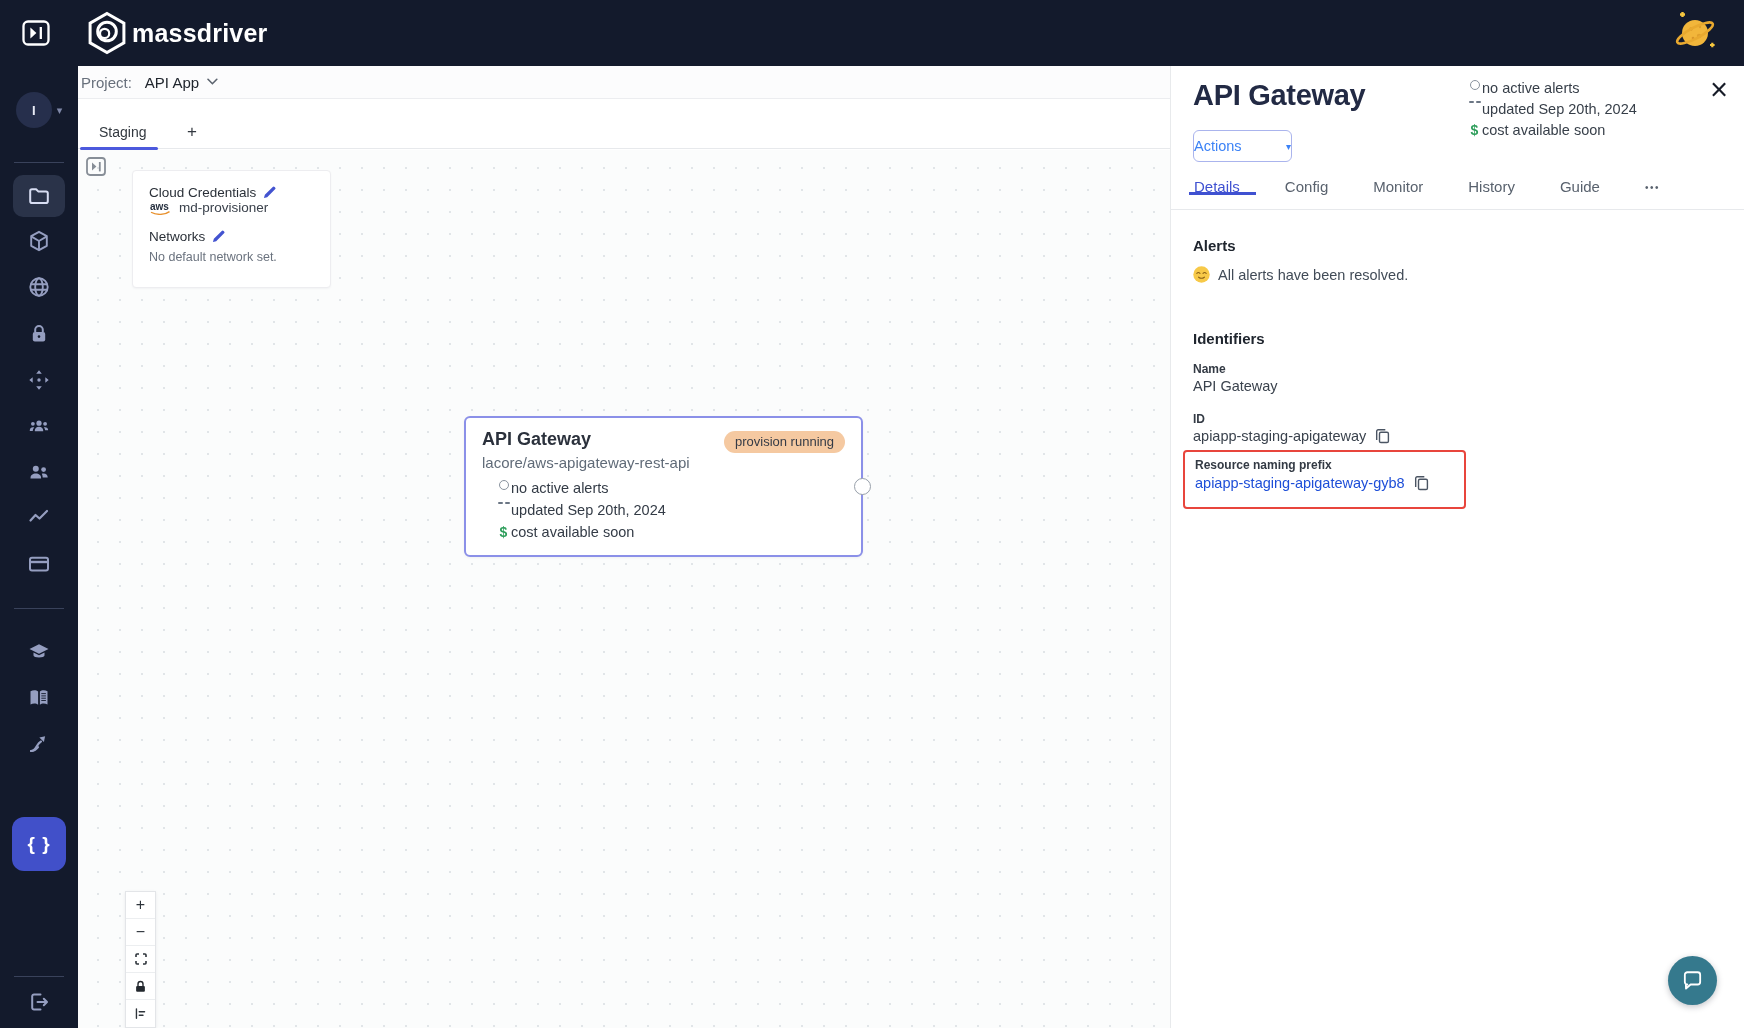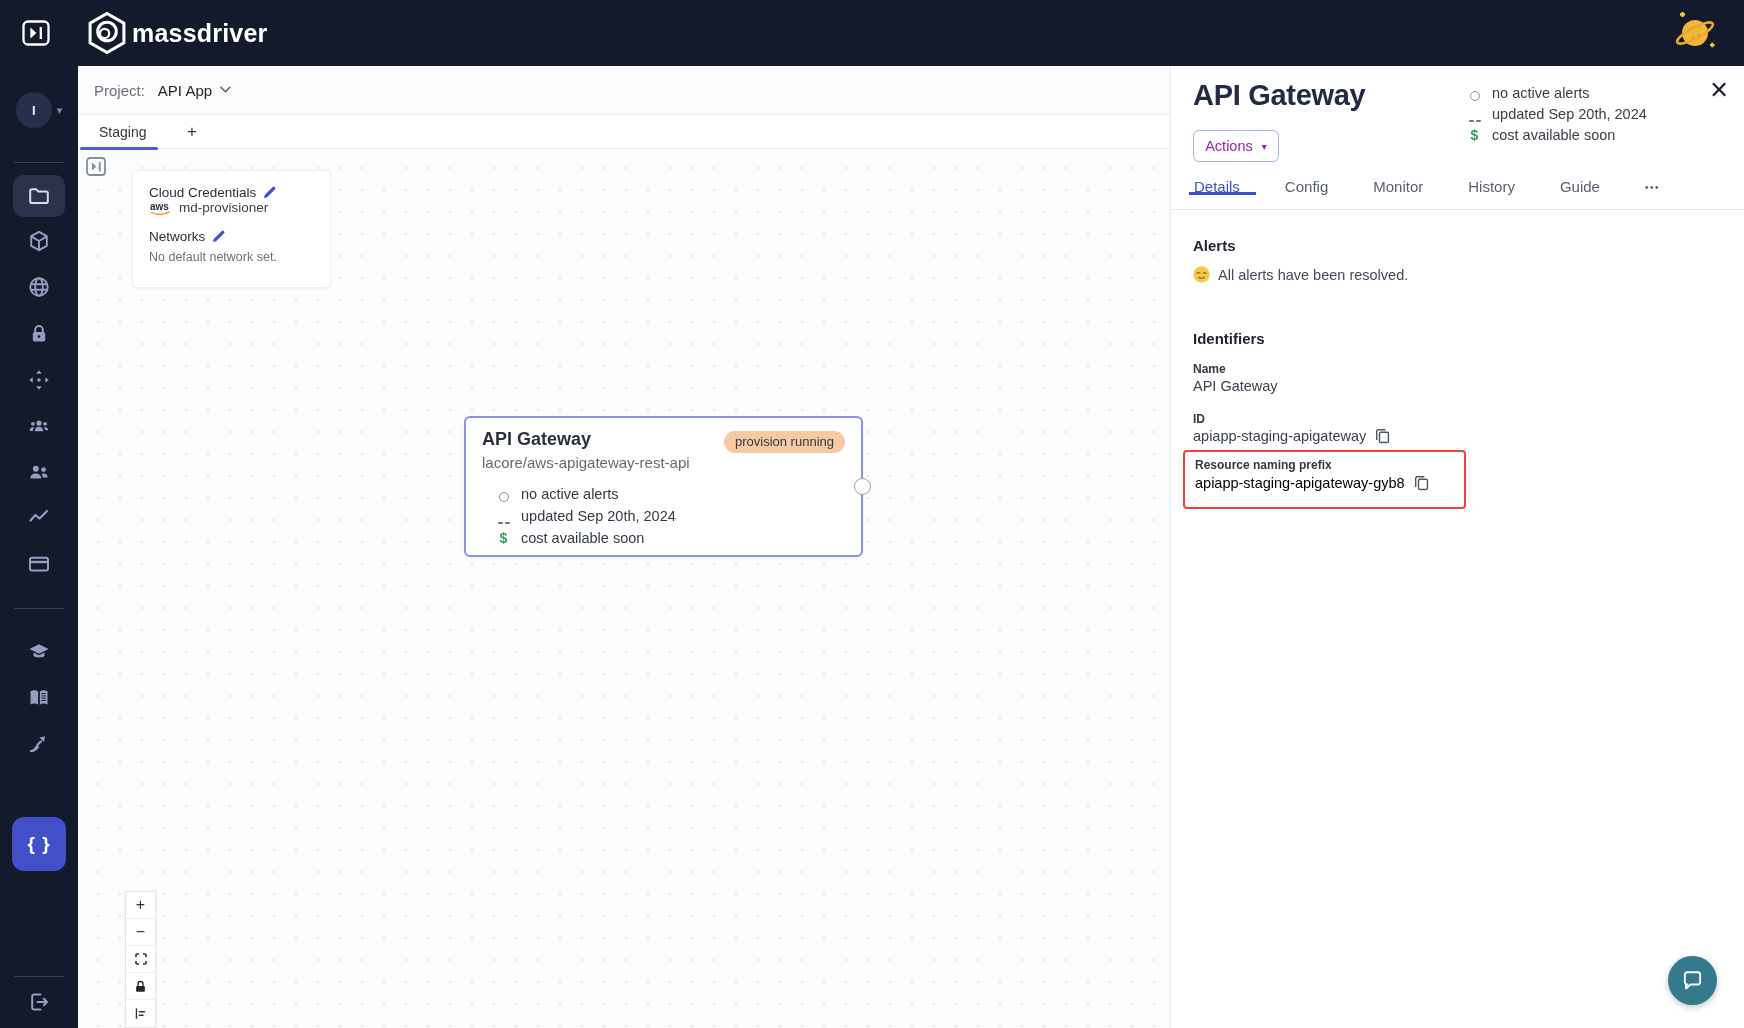--- a/index.html
+++ b/index.html
@@ -19,21 +19,21 @@
   .avatar { width:36px; height:36px; border-radius:50%; background:#262f4c; color:#e8ebf5; font-size:13px; font-weight:700; display:flex; align-items:center; justify-content:center; }
   .avatar-caret { color:#7f88a8; font-size:11px; }
   .side-sep { position:absolute; left:14px; right:14px; height:1px; background:#39425b; }
   .s-item { position:absolute; left:13px; width:52px; height:40px; display:flex; align-items:center; justify-content:center; color:#959ec0; cursor:pointer; border-radius:10px; }
   .s-item.active { background:#2a3349; color:#d7ddf2; height:42px; }
   .s-item svg { display:block; }
   .code-btn { position:absolute; left:12px; top:751px; width:54px; height:54px; border-radius:12px; background:#4150c9; color:#fff; display:flex; align-items:center; justify-content:center; font-size:19px; font-weight:700; letter-spacing:1px; cursor:pointer; }
 
   
   .main { position:absolute; left:78px; top:66px; width:1092px; height:962px; background:#fff; }
-  .proj-header { position:absolute; top:0; left:0; right:0; height:49px; background:#fcfcfd; border-bottom:1px solid #ecedf0; display:flex; align-items:center; padding-left:16px; }
+  .proj-header { position:absolute; top:0; left:0; right:0; height:33px; background:#fcfcfd; border-bottom:1px solid #ecedf0; display:flex; align-items:center; padding-left:3px; }
   .proj-label { color:#68707c; font-size:15px; }
   .proj-name { color:#21262e; font-size:15px; font-weight:500; margin-left:13px; cursor:pointer; display:flex; align-items:center; gap:8px; }
   .tabstrip { position:absolute; top:49px; left:0; right:0; height:34px; border-bottom:1px solid #e7e9ec; background:#fff; }
   .env-tab { position:absolute; left:0; top:0; height:34px; display:flex; align-items:center; padding-left:21px; font-size:14px; color:#32383f; cursor:pointer; }
   .env-underline { position:absolute; left:2px; bottom:-1px; width:78px; height:3px; background:#4c59dd; border-radius:2px; }
   .add-tab { position:absolute; left:100px; top:0; height:34px; width:28px; display:flex; align-items:center; justify-content:center; font-size:17px; color:#32383f; cursor:pointer; }
 
   .canvas { position:absolute; top:84px; left:0; right:0; bottom:0; background:#fbfcfc;
             background-image:radial-gradient(circle, #e1e5e8 1.3px, transparent 1.4px);
             background-size:22px 22px; background-position:9px 7px; }
@@ -44,55 +44,55 @@
   .cred-title { font-size:13.5px; color:#2a3038; font-weight:500; }
   .cred-val { font-size:13.5px; color:#3a414b; }
   .cred-empty { font-size:12.5px; color:#6a727e; margin-top:6px; }
   .mt5 { } .mt13 { margin-top:14px; }
 
   .node { position:absolute; left:386px; top:266px; width:399px; height:141px; background:#fff; border:2px solid #8b90e8; border-radius:6px; padding:11px 16px; box-shadow:0 1px 3px rgba(20,25,40,.05); cursor:pointer; }
   .node-title { font-size:18px; font-weight:700; color:#2b313c; }
   .node-badge { position:absolute; right:16px; top:13px; background:#f5c9a1; color:#353b46; font-size:13px; padding:3px 11px 4px; border-radius:12px; }
   .node-slug { font-size:15px; color:#606b78; margin-top:4px; }
   .node-items { margin-top:9px; margin-left:14px; }
-  .stat-row { display:flex; align-items:flex-end; gap:10px; height:22px; font-size:14.5px; color:#333b46; }
+  .stat-row { display:flex; align-items:flex-start; height:22px; font-size:14.5px; color:#333b46; }
   .ic-col { width:15px; display:flex; align-items:center; justify-content:center; flex:none; }
   .ring { width:10px; height:10px; border:1.6px solid #8a939e; border-radius:50%; }
   .dashes { display:flex; gap:2px; }
   .dashes i { width:5px; height:2.4px; background:#6b7684; border-radius:1px; }
   .dollar { color:#2e9e5b; font-size:14px; font-weight:700; }
   .handle { position:absolute; right:-10px; top:50%; margin-top:-9px; width:17px; height:17px; background:#fff; border:1.6px solid #98a0aa; border-radius:50%; cursor:crosshair; }
 
   .controls { position:absolute; left:47px; top:741px; width:31px; background:#fff; border:1px solid #e3e5e8; box-shadow:0 1px 3px rgba(20,25,40,.08); }
   .ctrl-btn { width:100%; height:27px; display:flex; align-items:center; justify-content:center; border-bottom:1px solid #eceef0; color:#2e343b; font-size:16px; cursor:pointer; background:#fff; }
   .ctrl-btn:last-child { border-bottom:none; }
 
   
   .panel { position:absolute; left:1170px; top:66px; width:574px; height:962px; background:#fff; border-left:1px solid #e8eaec; z-index:25; }
   .panel-title { position:absolute; left:22px; top:13px; font-size:29px; font-weight:700; color:#222a44; letter-spacing:-.3px; }
   .panel-status { position:absolute; left:296px; top:14px; }
   .panel-status .stat-row { height:21px; color:#373f49; }
   .panel-close { position:absolute; right:16px; top:2px; font-size:31px; color:#171c28; cursor:pointer; line-height:1.4; }
-  .actions-btn { position:absolute; left:22px; top:64px; width:86px; height:32px; border:1px solid #aab4ed; border-radius:6px; color:#a21caf; font-size:14.5px; display:flex; align-items:center; justify-content:center; gap:9px; cursor:pointer; background:#fff; }
+  .actions-btn { position:absolute; left:22px; top:64px; width:99px; height:32px; border:1px solid #aab4ed; border-radius:6px; color:#3b82f6; font-size:14.5px; display:flex; align-items:center; justify-content:space-between; gap:9px; cursor:pointer; background:#fff; }
   .actions-btn .caret { font-size:10px; }
 
   .ptabs { position:absolute; top:112px; left:0; right:0; height:32px; border-bottom:1px solid #e7e9ec; display:flex; align-items:flex-start; padding-left:23px; gap:45px; }
   .ptab { font-size:15px; color:#59626e; cursor:pointer; position:relative; }
   .ptab.active { color:#3f51d1; }
   .ptab.active::after { content:""; position:absolute; left:-5px; right:-16px; bottom:0; height:3px; background:#3f51d1; }
   .ptab-more { font-size:10px; letter-spacing:1.5px; color:#59626e; cursor:pointer; padding-top:4px; }
 
   .sec-h { position:absolute; left:22px; font-size:15px; font-weight:700; color:#20262f; }
   .alerts-msg { position:absolute; left:22px; top:200px; display:flex; align-items:center; gap:8px; font-size:14.5px; color:#414b57; }
   .fld-label { position:absolute; left:22px; font-size:12px; font-weight:700; color:#333a44; }
   .fld-value { position:absolute; left:22px; font-size:14.5px; color:#3a424d; display:flex; align-items:center; gap:9px; }
   .copy-btn { display:inline-flex; cursor:pointer; }
   .redbox { position:absolute; left:12px; top:384px; width:283px; height:59px; border:2.5px solid #e8453c; border-radius:4px; padding:6px 0 0 10px; }
   .redbox .rb-label { font-size:12px; font-weight:700; color:#333a44; }
-  .redbox .rb-value { font-size:14.5px; color:#000000; display:flex; align-items:center; gap:9px; margin-top:3px; }
+  .redbox .rb-value { font-size:14.5px; color:#1d4ed8; display:flex; align-items:center; gap:9px; margin-top:3px; }
 
   .chat-fab { position:absolute; left:1668px; top:956px; width:49px; height:49px; border-radius:50%; background:#35798d; box-shadow:0 2px 6px rgba(20,25,40,.25); display:flex; align-items:center; justify-content:center; cursor:pointer; z-index:40; }
 
   .pencil { display:inline-flex; cursor:pointer; }
 </style>
 </head>
 <body>
 
 <div class="page">
 

